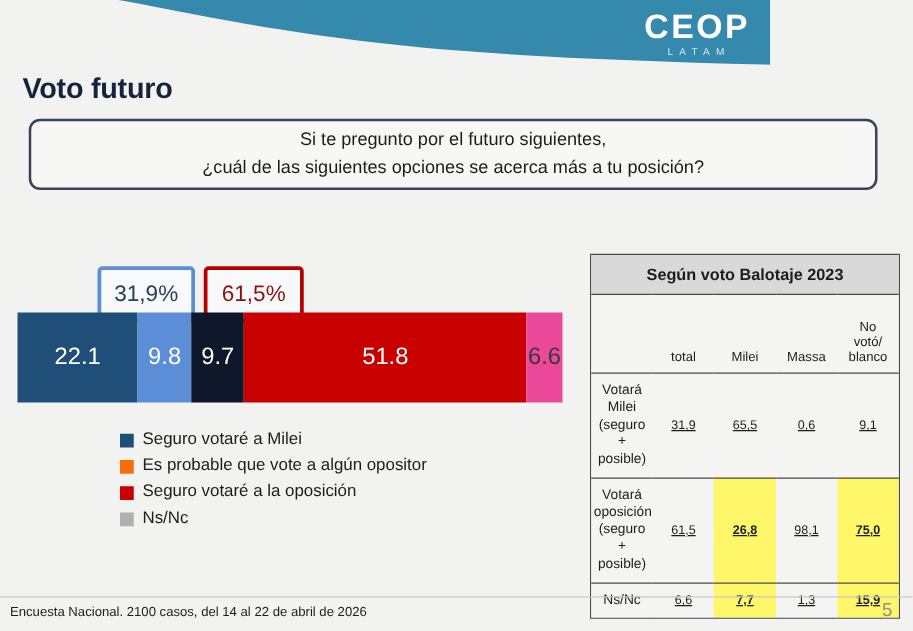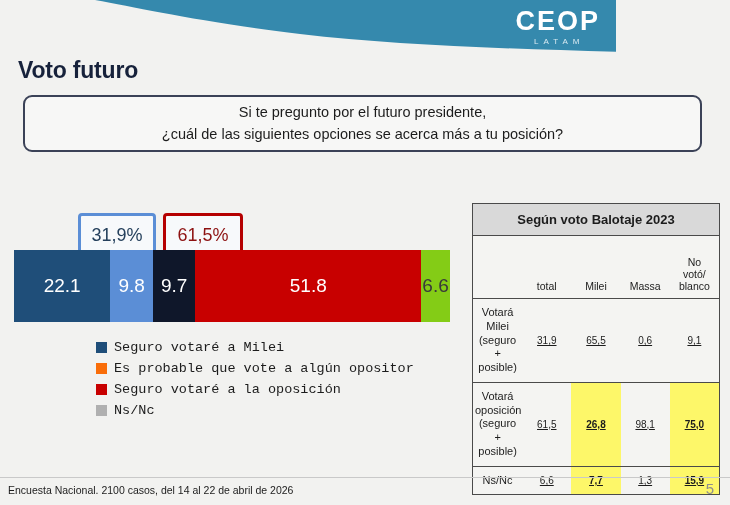--- a/index.html
+++ b/index.html
@@ -122,33 +122,32 @@
     justify-content: center;
     font-size: 19px;
     height: 100%;
     box-sizing: border-box;
     overflow: hidden;
   }
   .seg.s0 { background: #1f4e79; color: #ffffff; }
   .seg.s1 { background: #5b8ed6; color: #ffffff; }
   .seg.s2 { background: #0f172a; color: #ffffff; }
   .seg.s3 { background: #c80000; color: #ffffff; }
-  .seg.s4 { background: #84cc16; color: #3a3a3a; }
+  .seg.s4 { background: #ec4899; color: #3a3a3a; }
 
   
   #legend {
     position: absolute;
     top: 337px;
     left: 96px;
   }
   .legend-row {
     display: flex;
-    align-items: center;
+    align-items: flex-end;
     height: 21px;
-    font-family: Liberation Mono, monospace;
   }
   .legend-swatch {
     width: 11px;
     height: 11px;
     margin-right: 7px;
     flex: 0 0 auto;
   }
   .legend-label {
     font-size: 13.5px;
     color: #1c1c1c;
@@ -247,21 +246,21 @@
   </svg>
   <div id="brand-logo">
     <span class="brand-main">CEOP</span>
     <span class="brand-sub">LATAM</span>
   </div>
 </div>
 
 <div id="page-title">Voto futuro</div>
 
 <div id="question-box">
-  <div class="q-line">Si te pregunto por el futuro presidente,</div>
+  <div class="q-line">Si te pregunto por el futuro siguientes,</div>
   <div class="q-line">¿cuál de las siguientes opciones se acerca más a tu posición?</div>
 </div>
 
 <div class="pct-badge" id="badge-milei">31,9%</div>
 <div class="pct-badge" id="badge-oposicion">61,5%</div>
 
 <div id="stacked-bar">
     <div class="seg s0" style="width: 22.1%;">
       <span>22.1</span>
     </div>

